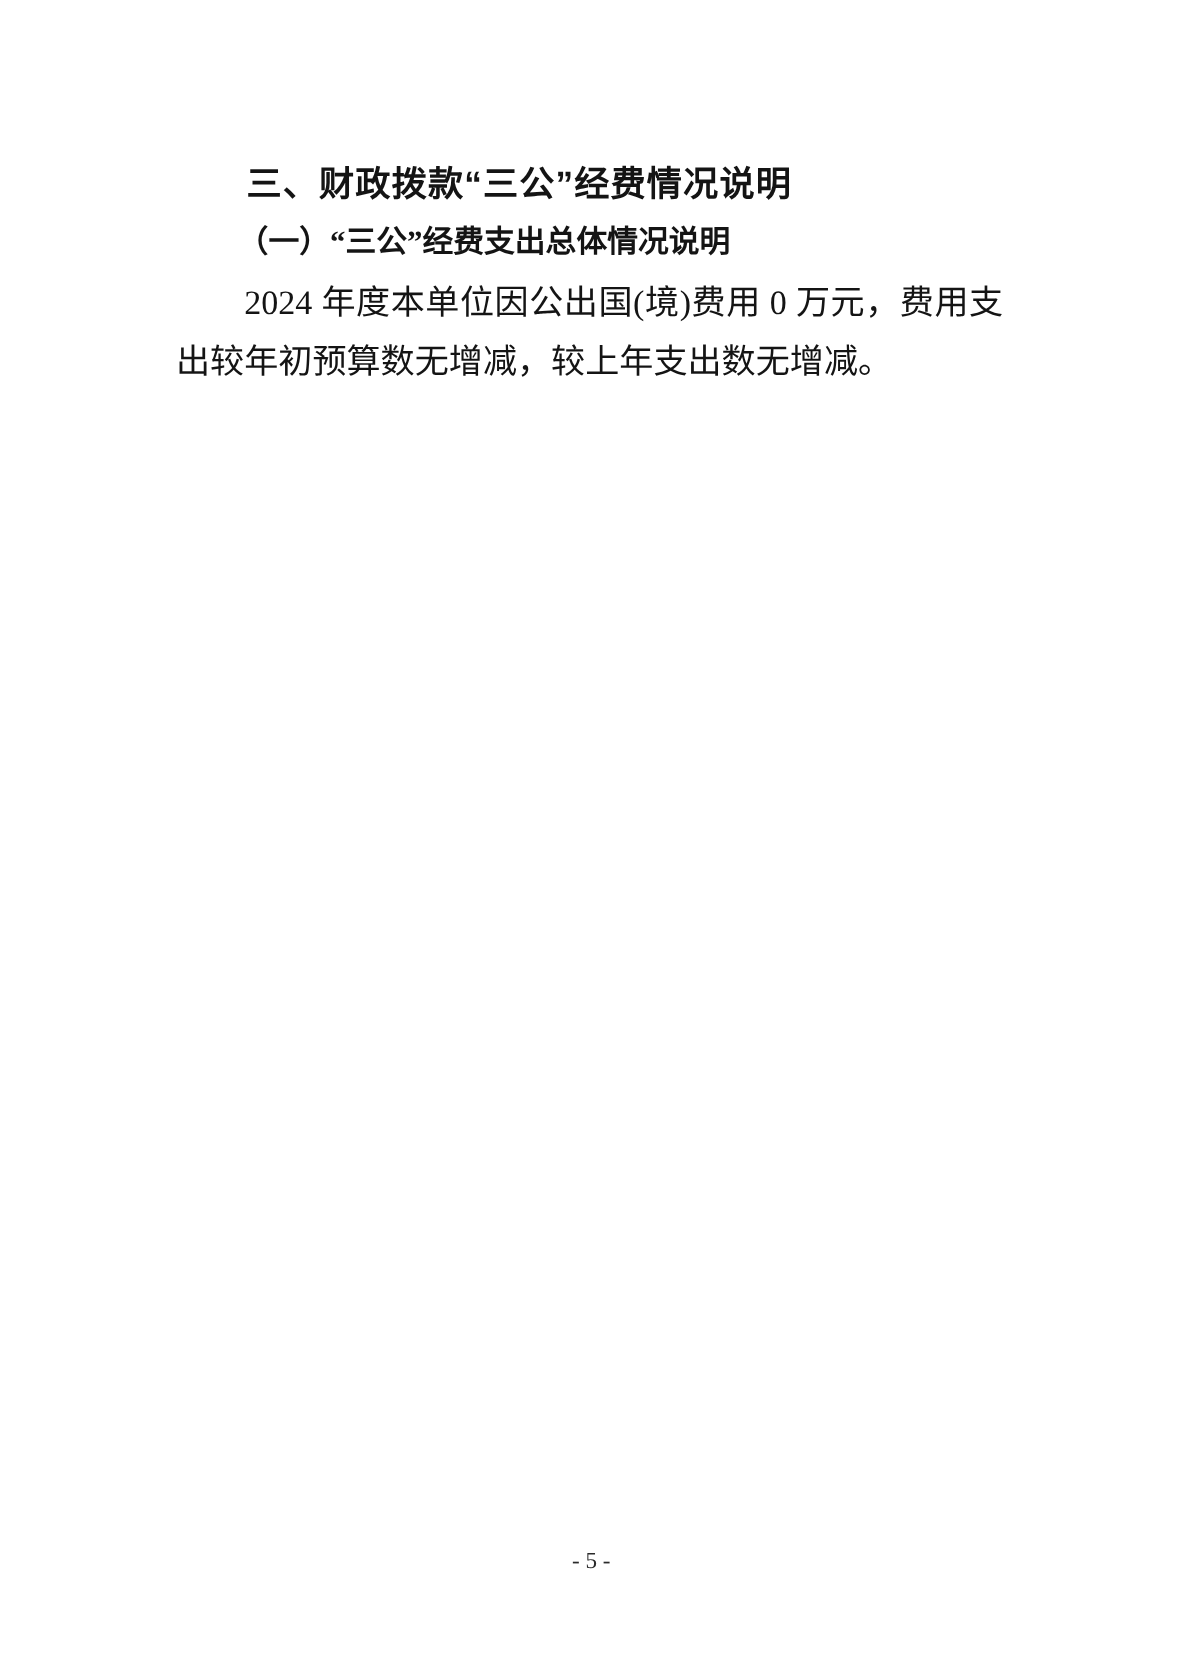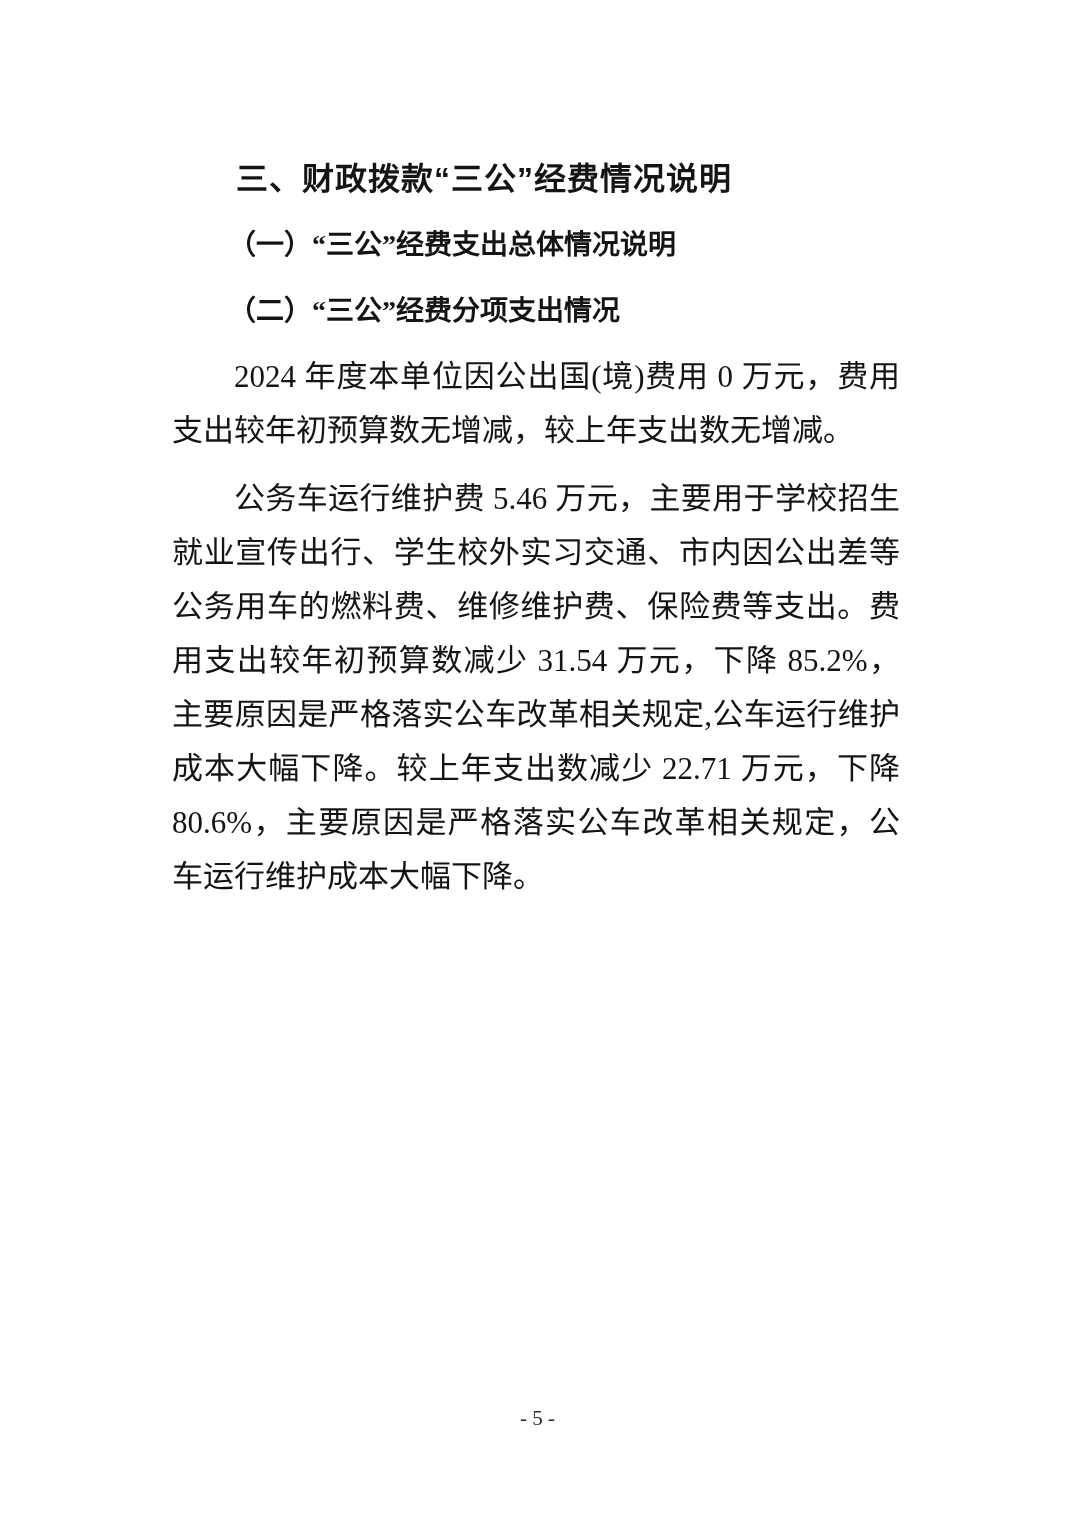--- a/index.html
+++ b/index.html
@@ -19,21 +19,21 @@
   .content {
     position: absolute;
     left: 160px;
     top: 140px;
     width: 752px;
     text-align: justify;
   }
   .content h1,
   .content h2,
   .content p {
-    margin: 12px;
+    margin: 0;
     padding: 0;
     font-size: 31px;
     line-height: 54px;
     text-indent: 2em;
     font-weight: normal;
   }
   .content h1 {
     font-family: "Liberation Sans", "DejaVu Sans", sans-serif;
     font-weight: bold;
     font-size: 32px;
@@ -61,23 +61,21 @@
 </head>
 <body>
 
 <div class="page">
   <div class="content">
     <h1>三、财政拨款“三公”经费情况说明</h1>
 
     <h2>（一）“三公”经费支出总体情况说明</h2>
 
 
-    <h2>（二）“三公”经费分项支出情况</h2>
 
     <p>2024 年度本单位因公出国(境)费用 0 万元，费用支出较年初预算数无增减，较上年支出数无增减。</p>
 
 
-    <p class="spaced">公务车运行维护费 5.46 万元，主要用于学校招生就业宣传出行、学生校外实习交通、市内因公出差等公务用车的燃料费、维修维护费、保险费等支出。费用支出较年初预算数减少 31.54 万元，下降 85.2%，主要原因是严格落实公车改革相关规定,公车运行维护成本大幅下降。较上年支出数减少 22.71 万元，下降 80.6%，主要原因是严格落实公车改革相关规定，公车运行维护成本大幅下降。</p>
 
   </div>
 
   <div class="footer">- 5 -</div>
 </div>
 
 </body></html>

